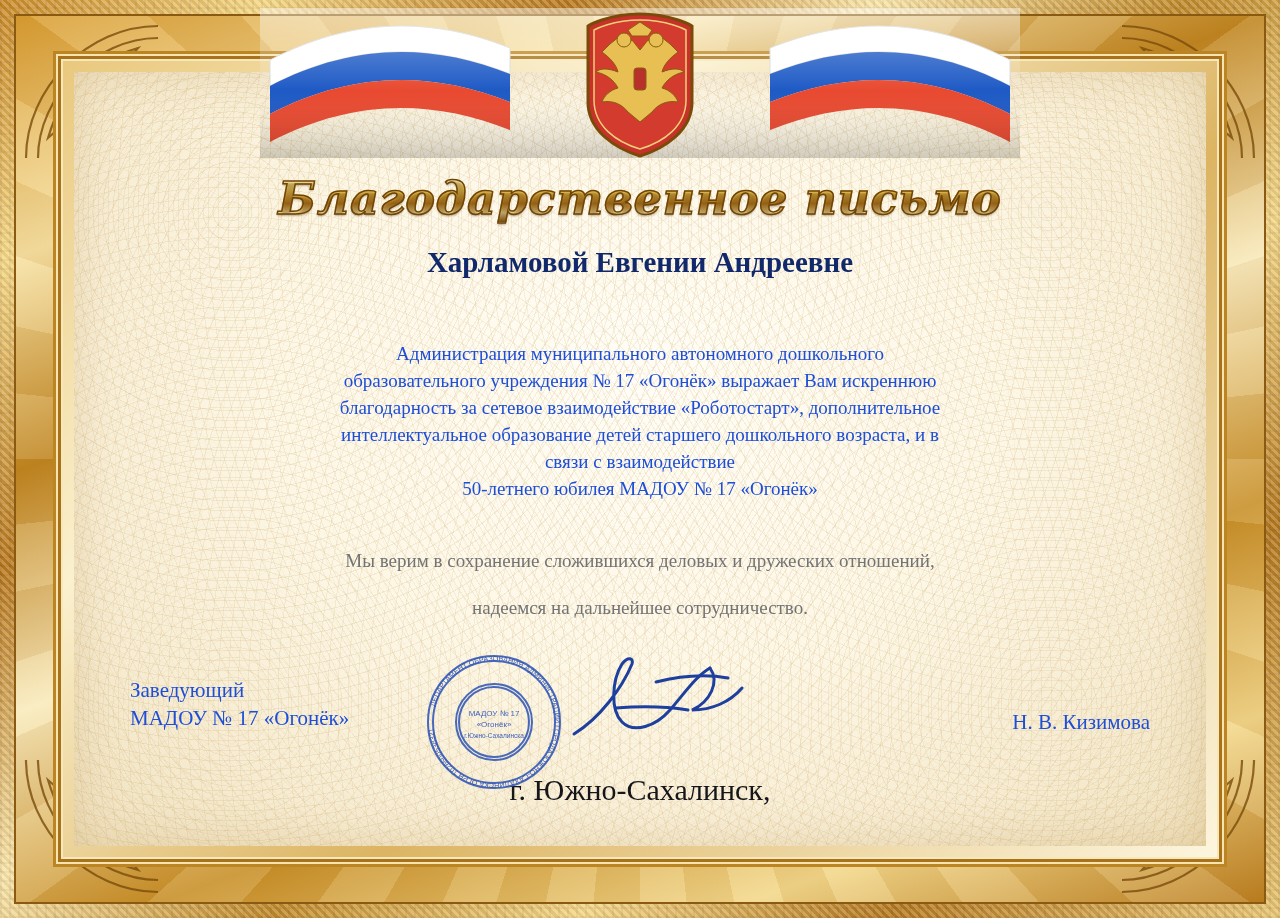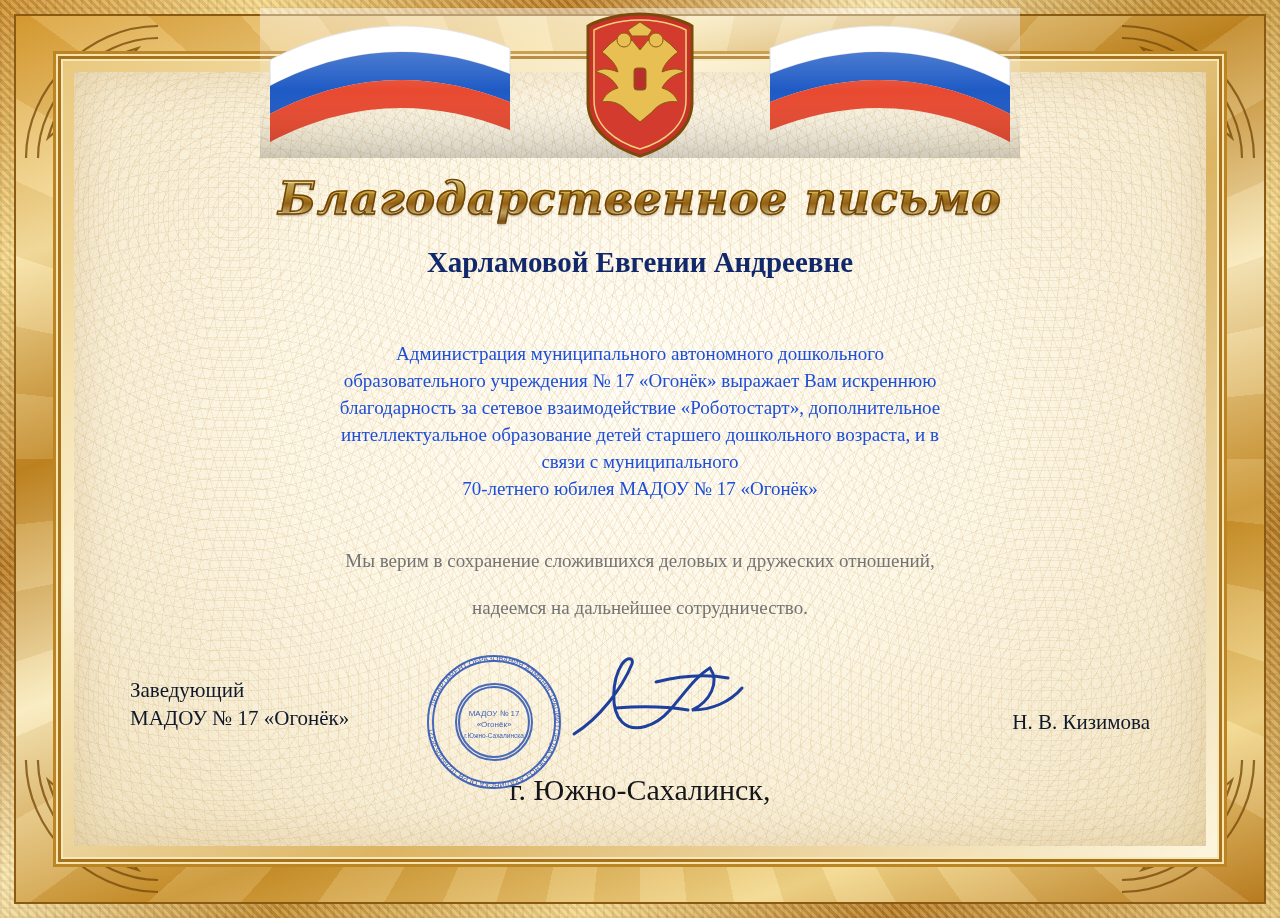--- a/index.html
+++ b/index.html
@@ -164,21 +164,21 @@
 
   .signature-row {
     position: absolute;
     left: 0; right: 0;
     top: 676px;
     padding: 0 130px;
     display: flex;
     justify-content: space-between;
     align-items: flex-start;
     font-size: 21px;
-    color: #0f172a;
+    color: #1d4ed8;
   }
   .sig-left { text-align: left; line-height: 1.35; }
   .sig-right { text-align: right; padding-top: 34px; }
 
   .place {
     position: absolute;
     left: 0; right: 0;
     top: 770px;
     font-size: 30px;
     line-height: 1.35;
@@ -293,22 +293,22 @@
 
     <div class="title">Благодарственное письмо</div>
 
     <div class="recipient">Харламовой Евгении Андреевне</div>
 
     <div class="body-text">
       <p>Администрация муниципального автономного дошкольного</p>
       <p>образовательного учреждения № 17 «Огонёк» выражает Вам искреннюю</p>
       <p>благодарность за сетевое взаимодействие «Роботостарт», дополнительное</p>
       <p>интеллектуальное образование детей старшего дошкольного возраста, и в</p>
-      <p>связи с муниципального</p>
-      <p>70-летнего юбилея МАДОУ № 17 «Огонёк»</p>
+      <p>связи с взаимодействие</p>
+      <p>50-летнего юбилея МАДОУ № 17 «Огонёк»</p>
     </div>
 
     <div class="closing">
       <p>Мы верим в сохранение сложившихся деловых и дружеских отношений,</p>
       <p>надеемся на дальнейшее сотрудничество.</p>
     </div>
 
     <div class="signature-row">
       <div class="sig-left">
         <div>Заведующий</div>

